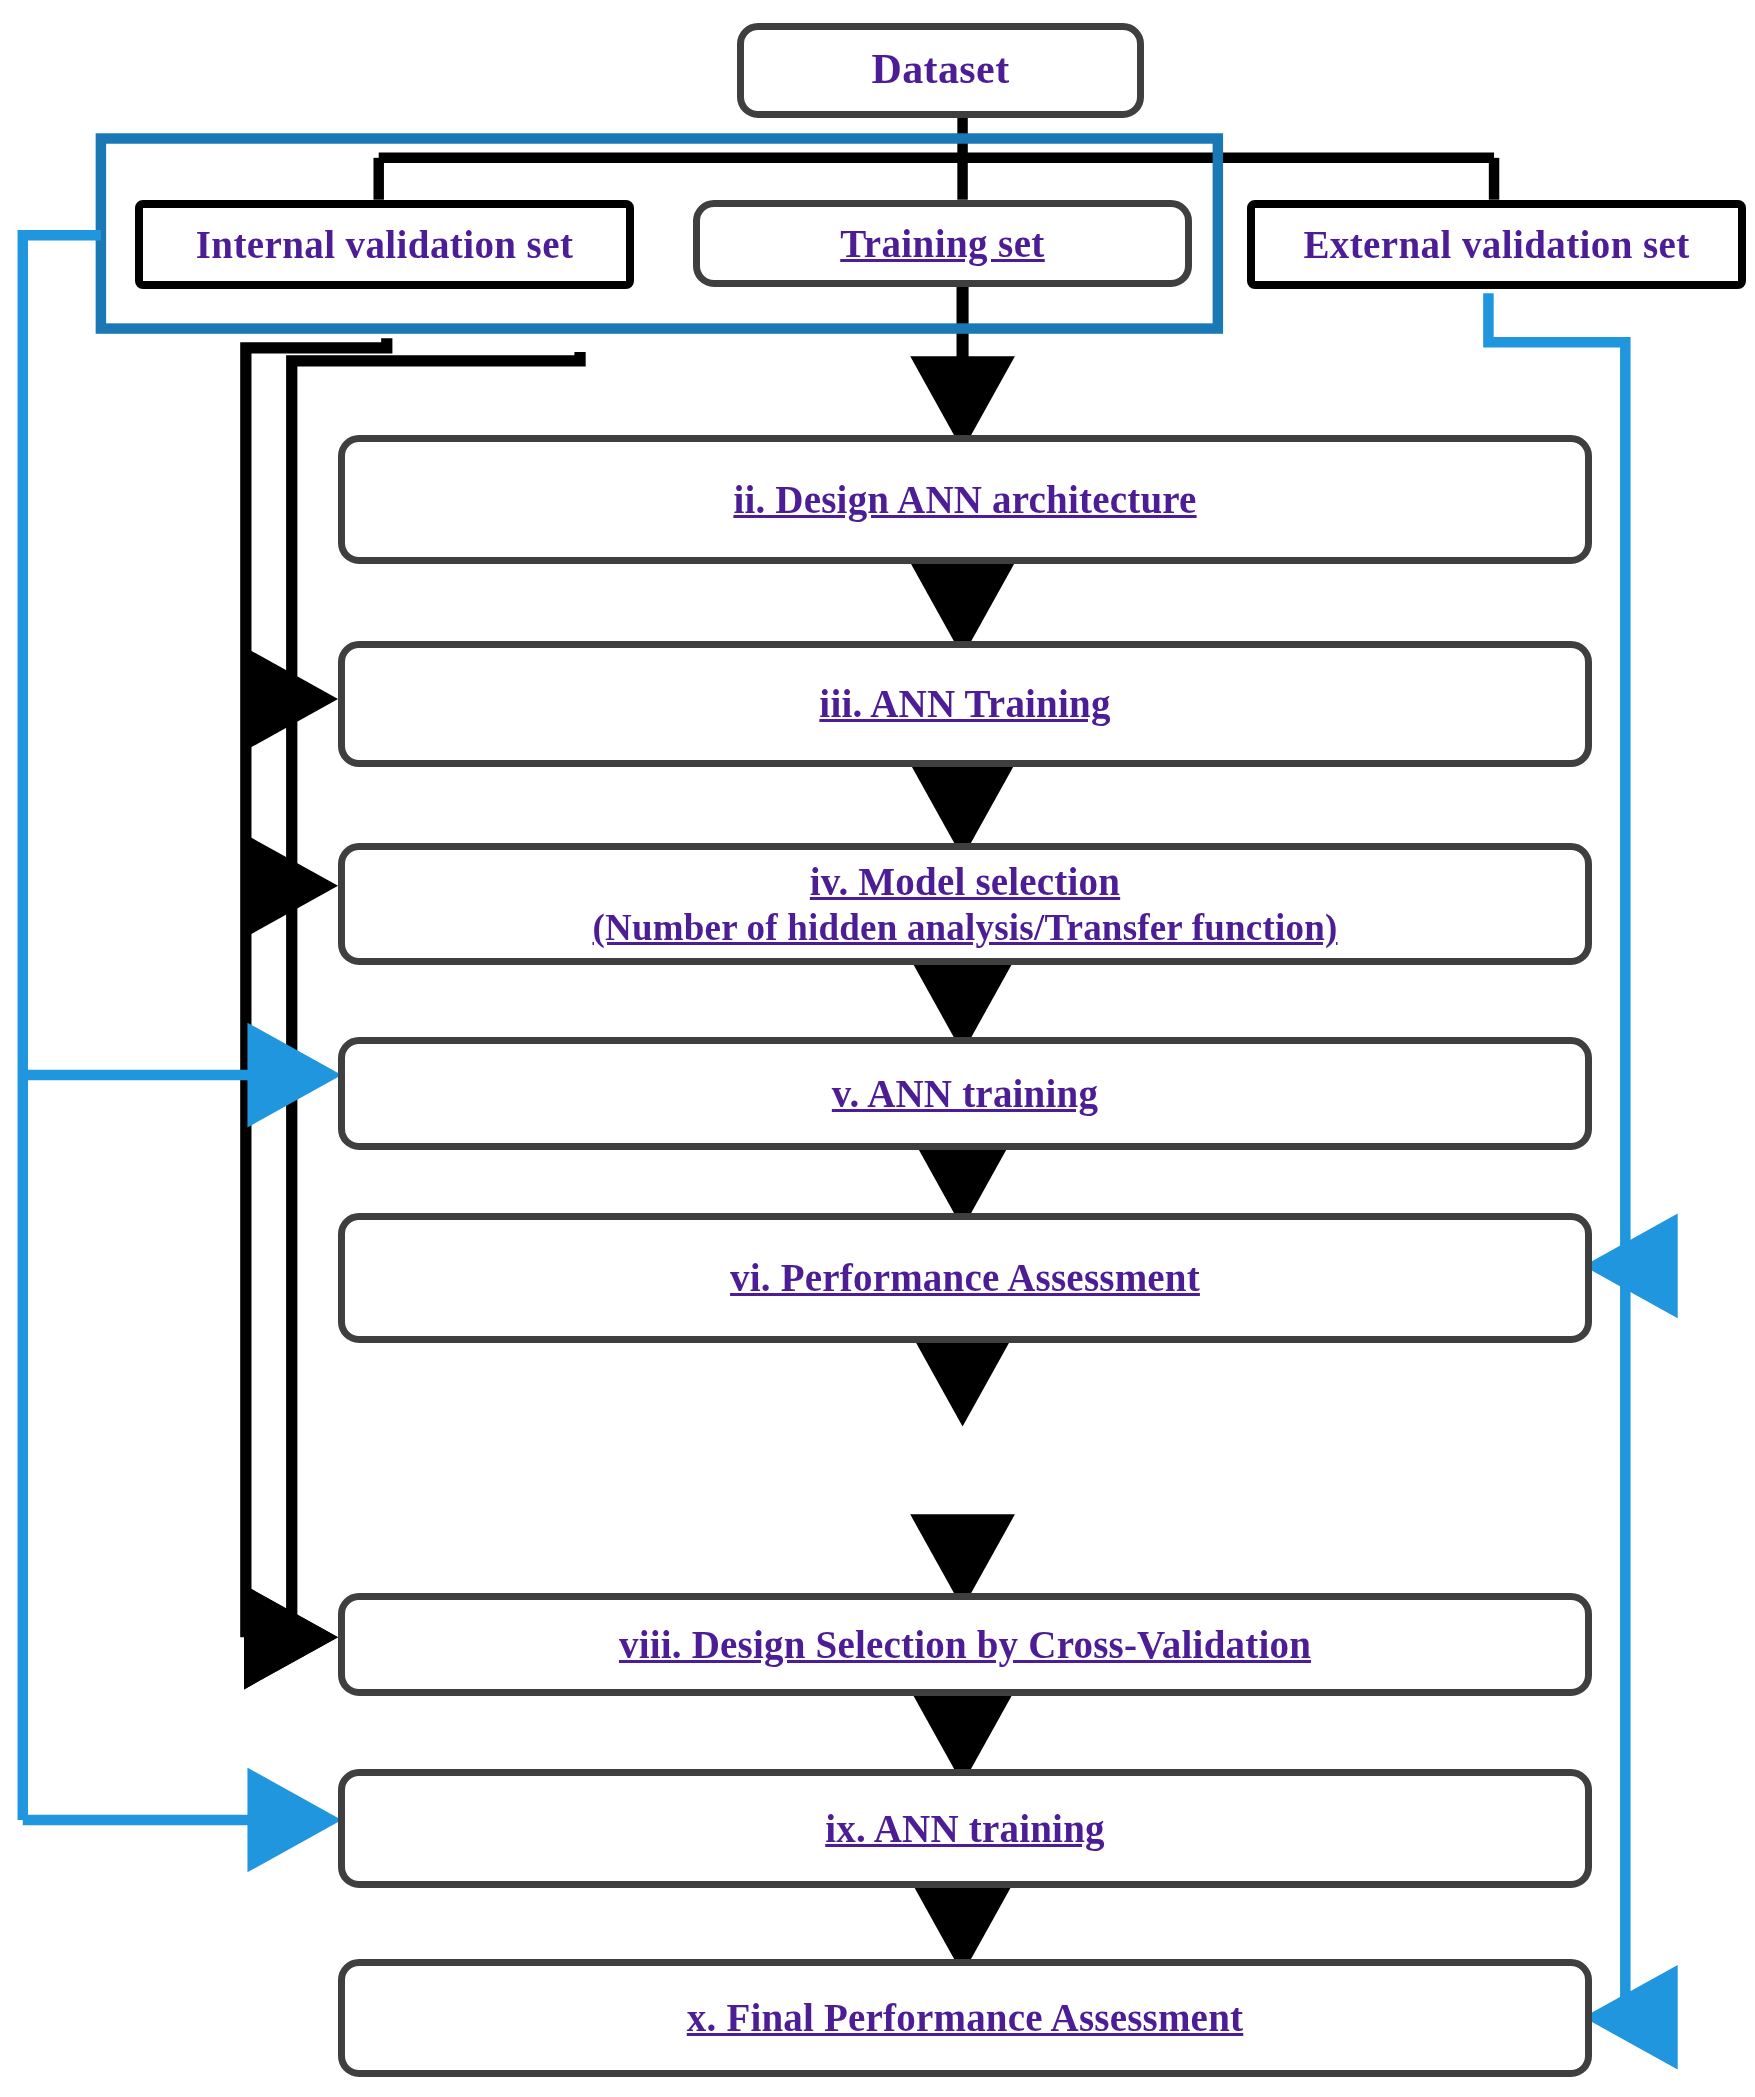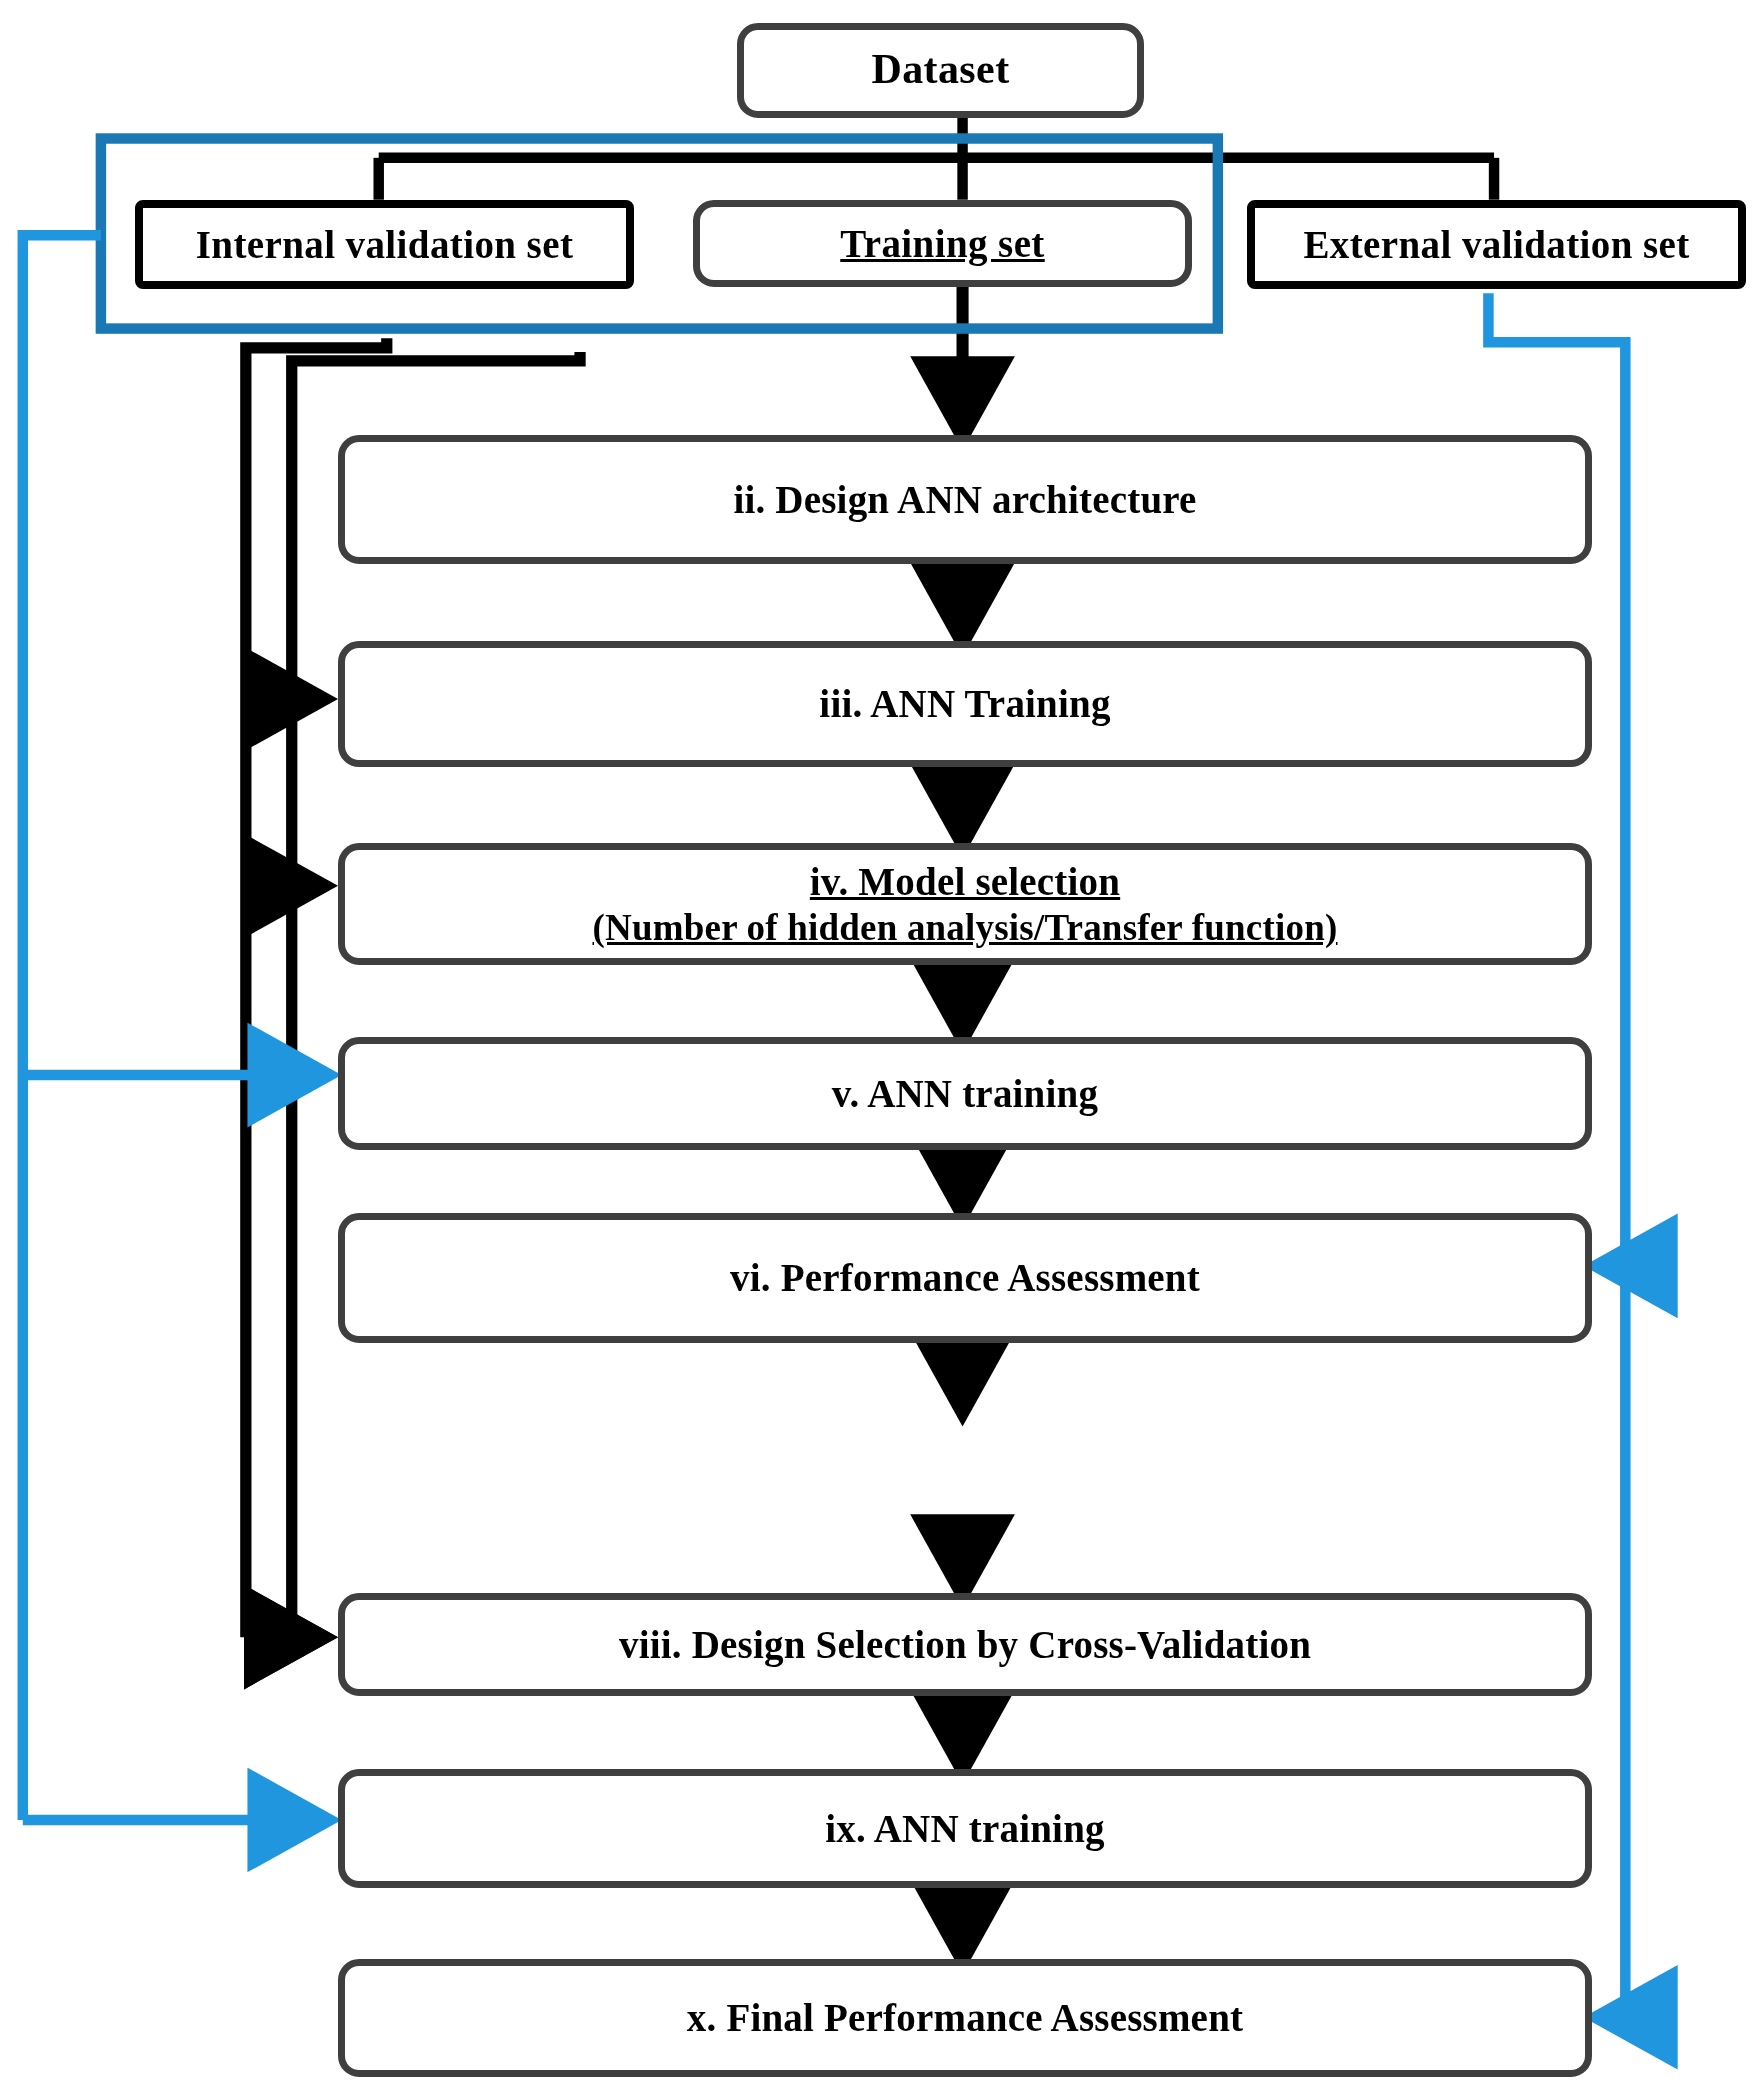--- a/index.html
+++ b/index.html
@@ -15,28 +15,28 @@
     position:absolute;
     box-sizing:border-box;
     background:#ffffff;
     border-style:solid;
     display:flex;
     align-items:center;
     justify-content:center;
     text-align:left;
     line-height:1.22;
     font-weight:bold;
-    color:#000000;
+    color:#4c1d95;
   }
   .node .lbl{display:block;white-space:pre-line;}
   .node-gray{border-color:#3f3f3f;border-width:7.2px;border-radius:21px;}
   .node-black{border-color:#000000;border-width:8.9px;border-radius:8px;}
   .t-dataset{font-size:42px;letter-spacing:0.4px;}
   .t-split{font-size:39px;letter-spacing:0.4px;}
-  .t-step{font-size:39px;letter-spacing:0.2px;}
+  .t-step{font-size:39px;letter-spacing:0.2px;text-decoration:underline;}
   .t-step2{font-size:36px;letter-spacing:0.2px;text-decoration:underline;}
 </style>
 </head>
 <body>
 
 <div id="stage">
 
   <svg class="layer" viewBox="0 0 2180 2604" xmlns="http://www.w3.org/2000/svg">
     <defs>
       <marker id="ahB" markerWidth="16" markerHeight="16" refX="7.5" refY="5" orient="auto" markerUnits="strokeWidth">

